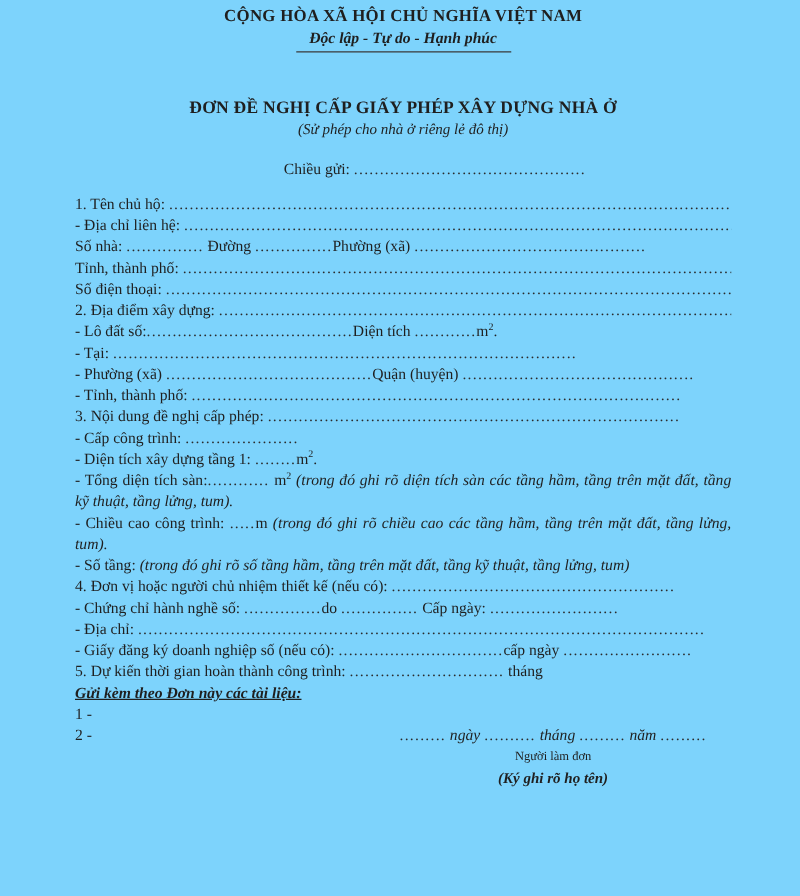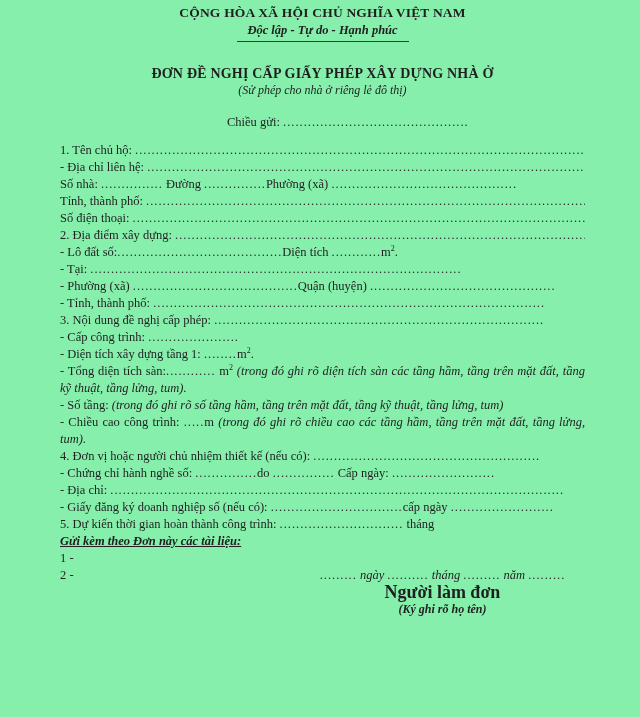--- a/index.html
+++ b/index.html
@@ -1,40 +1,40 @@
 <!DOCTYPE html>
 <html><head>
 <meta charset="utf-8">
 <style>
   html,body{margin:0;padding:0;background:#ffffff;}
   .page{
-    width:640px;height:717px;background:#86efac;overflow:hidden;
+    width:640px;height:717px;background:#7dd3fc;overflow:hidden;
     font-family:"Liberation Serif","DejaVu Serif",serif;color:#1f1f1f;
   }
   .content{padding:5px 55px 0 60px;}
   .header{text-align:center;}
   .national{font-size:13.5px;font-weight:bold;letter-spacing:0.2px;}
   .motto{font-size:12.5px;font-weight:bold;margin-top:2px;font-style:italic;}
   .rule{width:172px;border-bottom:1.4px solid #3a3a3a;margin:3px auto 0;}
-  .doc-title{margin-top:24px;font-size:14px;font-weight:bold;text-align:center;letter-spacing:0.2px;}
+  .doc-title{margin-top:37px;font-size:14px;font-weight:bold;text-align:center;letter-spacing:0.2px;}
   .doc-subtitle{font-size:12px;font-style:italic;text-align:center;margin-top:1px;}
   .kinh-gui{margin:17px 0 12px 167px;font-size:12.5px;}
   .line{font-size:12.5px;line-height:17px;white-space:nowrap;overflow:hidden;}
   .line.wrap{white-space:normal;text-align:justify;}
   .s-n{}
   .s-d{letter-spacing:1px;color:#2a2a2a;}
   .s-i{font-style:italic;}
   .s-iu{font-style:italic;text-decoration:underline;font-weight:bold;}
   .s-sup{vertical-align:super;font-size:8px;line-height:0;}
   .sig-row{display:flex;font-size:12.5px;line-height:17px;}
   .sig-left{flex:0 0 240px;}
   .sig-right{flex:1;text-align:center;}
   .sig-right .s-i{}
   .sig-footer{margin-left:240px;text-align:center;}
-  .signer-title{font-size:18px;font-weight:bold;line-height:17px;}
+  .signer-title{font-size:10px;font-weight:normal;line-height:17px;}
   .signer-note{font-size:12px;font-weight:bold;font-style:italic;line-height:17px;}
 </style>
 </head>
 <body>
 
 <div class="page">
   <div class="content">
 
     <div class="header">
       <div class="national">CỘNG HÒA XÃ HỘI CHỦ NGHĨA VIỆT NAM</div>
@@ -55,22 +55,22 @@
         <div class="line"><span class="s-n">Số điện thoại: </span><span class="s-d">..............................................................................................................</span></div>
         <div class="line"><span class="s-n">2. Địa điểm xây dựng: </span><span class="s-d">..............................................................................................................</span></div>
         <div class="line"><span class="s-n">- Lô đất số:</span><span class="s-d">........................................</span><span class="s-n">Diện tích </span><span class="s-d">............</span><span class="s-n">m</span><span class="s-sup">2</span><span class="s-n">.</span></div>
         <div class="line"><span class="s-n">- Tại: </span><span class="s-d">..........................................................................................</span></div>
         <div class="line"><span class="s-n">- Phường (xã) </span><span class="s-d">........................................</span><span class="s-n">Quận (huyện) </span><span class="s-d">.............................................</span></div>
         <div class="line"><span class="s-n">- Tỉnh, thành phố: </span><span class="s-d">...............................................................................................</span></div>
         <div class="line"><span class="s-n">3. Nội dung đề nghị cấp phép: </span><span class="s-d">................................................................................</span></div>
         <div class="line"><span class="s-n">- Cấp công trình: </span><span class="s-d">......................</span></div>
         <div class="line"><span class="s-n">- Diện tích xây dựng tầng 1: </span><span class="s-d">........</span><span class="s-n">m</span><span class="s-sup">2</span><span class="s-n">.</span></div>
         <div class="line wrap"><span class="s-n">- Tổng diện tích sàn:</span><span class="s-d">............</span><span class="s-n"> m</span><span class="s-sup">2</span><span class="s-i"> (trong đó ghi rõ diện tích sàn các tầng hầm, tầng trên mặt đất, tầng kỹ thuật, tầng lửng, tum).</span></div>
+        <div class="line wrap"><span class="s-n">- Chiều cao công trình: </span><span class="s-d">.....</span><span class="s-n">m</span><span class="s-i"> (trong đó ghi rõ chiều cao các tầng hầm, tầng trên mặt đất, tầng lửng, tum).</span></div>
         <div class="line wrap"><span class="s-n">- Số tầng: </span><span class="s-i">(trong đó ghi rõ số tầng hầm, tầng trên mặt đất, tầng kỹ thuật, tầng lửng, tum)</span></div>
-        <div class="line wrap"><span class="s-n">- Chiều cao công trình: </span><span class="s-d">.....</span><span class="s-n">m</span><span class="s-i"> (trong đó ghi rõ chiều cao các tầng hầm, tầng trên mặt đất, tầng lửng, tum).</span></div>
         <div class="line"><span class="s-n">4. Đơn vị hoặc người chủ nhiệm thiết kế (nếu có): </span><span class="s-d">.......................................................</span></div>
         <div class="line"><span class="s-n">- Chứng chỉ hành nghề số: </span><span class="s-d">...............</span><span class="s-n">do </span><span class="s-d">...............</span><span class="s-n"> Cấp ngày: </span><span class="s-d">.........................</span></div>
         <div class="line"><span class="s-n">- Địa chỉ: </span><span class="s-d">..............................................................................................................</span></div>
         <div class="line"><span class="s-n">- Giấy đăng ký doanh nghiệp số (nếu có): </span><span class="s-d">................................</span><span class="s-n">cấp ngày </span><span class="s-d">.........................</span></div>
         <div class="line"><span class="s-n">5. Dự kiến thời gian hoàn thành công trình: </span><span class="s-d">..............................</span><span class="s-n"> tháng</span></div>
         <div class="line"><span class="s-iu">Gửi kèm theo Đơn này các tài liệu:</span></div>
         <div class="line"><span class="s-n">1 -</span></div>
       </div>
 
     <div class="sig-row">

